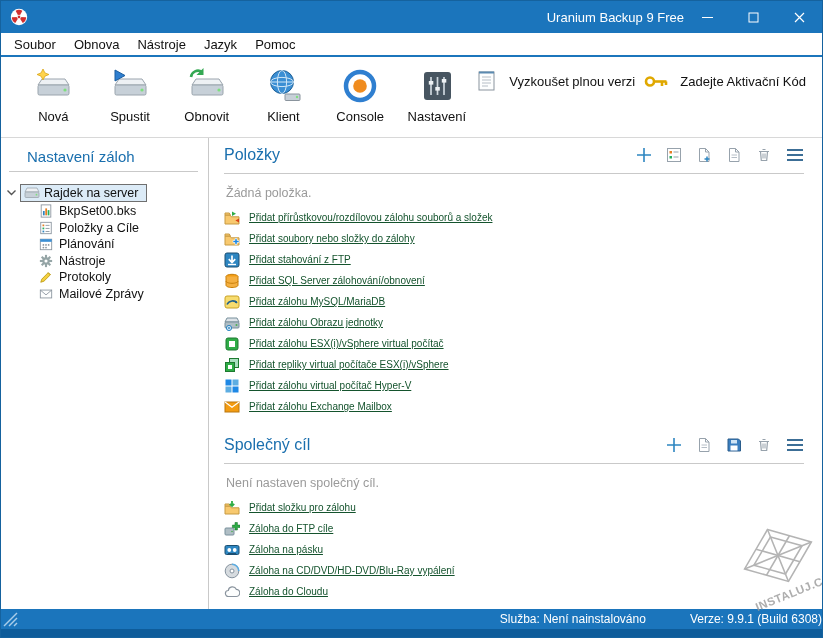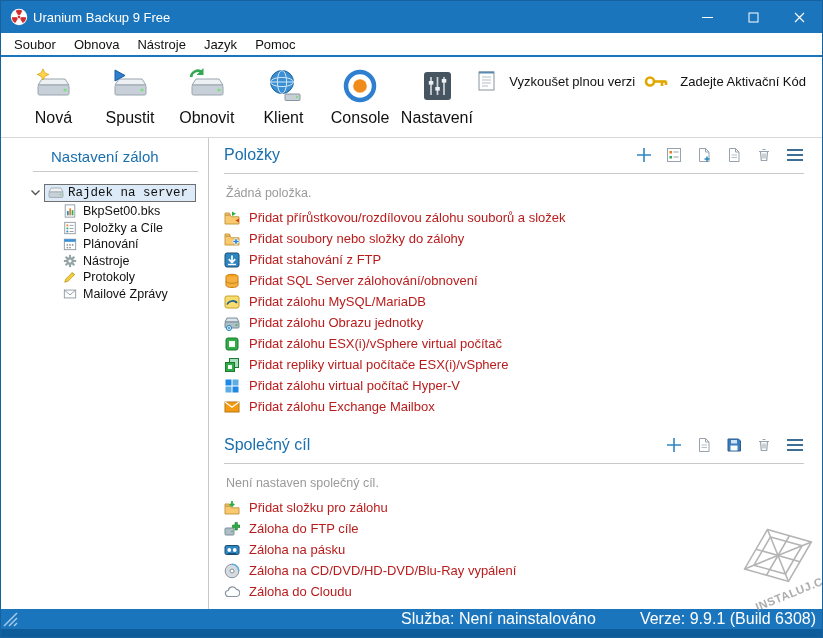--- a/index.html
+++ b/index.html
@@ -4,73 +4,73 @@
 <style>
   * { margin:0; padding:0; box-sizing:border-box; }
   html,body { background:#e8e8e8; }
   body { font-family:"Liberation Sans", sans-serif; }
   .window { width:823px; height:638px; background:#fff; position:relative;
             display:flex; flex-direction:column; border:1px solid #15629e; overflow:hidden; }
 
   
   .titlebar { height:32px; background:#1b75bc; display:flex; align-items:center;
               color:#fff; flex:0 0 auto; padding-left:9px; }
-  .titlebar .title { font-size:13px; margin-left:5px; flex:1; white-space:nowrap; }
+  .titlebar .title { font-size:13px; margin-left:5px; flex:1; white-space:nowrap;text-align:right; }
   .win-controls { display:flex; height:100%; }
   .win-btn { width:46px; height:100%; display:flex; align-items:center; justify-content:center;
              background:transparent; border:0; color:#fff; cursor:pointer; }
 
   
   .menubar { height:24px; display:flex; align-items:center; background:#fff;
              border-bottom:2px solid #1b75bc; padding-left:4px; flex:0 0 auto; }
   .menu-item { font-size:13px; color:#111; padding:2px 9px; cursor:default; }
 
   
   .toolbar { height:81px; background:#fff; border-bottom:1px solid #d8d8d8;
              display:flex; align-items:flex-start; padding:7px 16px 0 14px; flex:0 0 auto; }
   .tb-btn { width:99px; display:flex; flex-direction:column; align-items:center; gap:3px;
             background:none; border:0; cursor:pointer; padding-top:2px; }
   .tb-btn .tb-icon { height:40px; display:flex; align-items:center; justify-content:center; }
-  .tb-btn .tb-label { font-size:16px; color:#111; }
+  .tb-btn .tb-label { font-size:13px; color:#111; }
   .tb-right { margin-left:auto; display:flex; gap:9px; padding-top:5px; }
   .trial-row { display:flex; align-items:center; gap:12px; background:none; border:0; cursor:pointer; }
   .trial-row .txt { font-size:13px; color:#111; white-space:nowrap; }
 
   
   .content { flex:1; display:flex; min-height:0; }
-  .sidebar { width:208px; border-right:1px solid #c9c9c9; padding-top:3px; flex:0 0 auto;padding-left:24px; }
+  .sidebar { width:208px; border-right:1px solid #c9c9c9; padding-top:3px; flex:0 0 auto; }
   .panel-title { color:#1a6fae; font-size:15px; padding:7px 0 6px 26px; }
   .side-rule { height:1px; background:#c9c9c9; margin:0 10px 10px 8px; }
   .tree { font-size:12.5px; color:#111; }
-  .tree-root { display:flex; align-items:center; gap:3px; padding-left:5px; height:21px; cursor:default;font-family:Liberation Mono, monospace; }
+  .tree-root { display:flex; align-items:center; gap:3px; padding-left:5px; height:21px; cursor:default; }
   .root-box { display:flex; align-items:center; gap:4px; border:1px solid #6f6f6f;
               background:#dcebf7; padding:1px 7px 1px 3px; }
   .tree-child { display:flex; align-items:center; gap:6px; padding-left:38px; height:16.5px; cursor:default; }
 
   .main { flex:1; padding:5px 18px 0 15px; position:relative; min-width:0; }
   .sec-head { display:flex; align-items:center; height:24px; }
   .sec-title { color:#1a6fae; font-size:16px; flex:1; }
   .sec-tools { display:flex; align-items:center; gap:14px; }
   .icon-btn { background:none; border:0; padding:0; cursor:pointer; display:flex; align-items:center; }
   .sec-rule { height:1px; background:#c9c9c9; margin-top:6px; }
   .empty-text { color:#9a9a9a; font-size:12.5px; margin:12px 0 6px 2px; height:15px; }
   .links { display:flex; flex-direction:column; }
   .link-row { display:flex; align-items:center; gap:9px; height:21px; text-decoration:none; width:max-content; }
-  .link-row .lbl { color:#b91c1c; font-size:13px; white-space:nowrap; }
+  .link-row .lbl { color:#14532d; font-size:10px; text-decoration:underline; white-space:nowrap; }
   .link-row .ic { width:16px; height:16px; display:flex; flex:0 0 auto; }
   .section-gap { height:16px; }
 
   
   .watermark { position:absolute; right:2px; bottom:8px; transform:rotate(-22deg);
                opacity:.8; text-align:center; pointer-events:none; }
   .watermark .wm-text { font-size:11.5px; font-weight:bold; letter-spacing:.5px; color:#9a9a9a; }
 
   
   .statusbar { height:20px; background:#1b75bc; color:#fff; display:flex; align-items:center;
-               font-size:16px; flex:0 0 auto; padding:0 6px 0 2px; }
+               font-size:12px; flex:0 0 auto; padding:0 0 0 2px; }
   .status-right { margin-left:auto; display:flex; gap:44px; }
   .bottomstrip { height:8px; background:#0e5c9a; flex:0 0 auto; }
 </style>
 </head>
 <body>
 
 <div class="window">
 
   <div class="titlebar">
     <span style="display:flex;">

